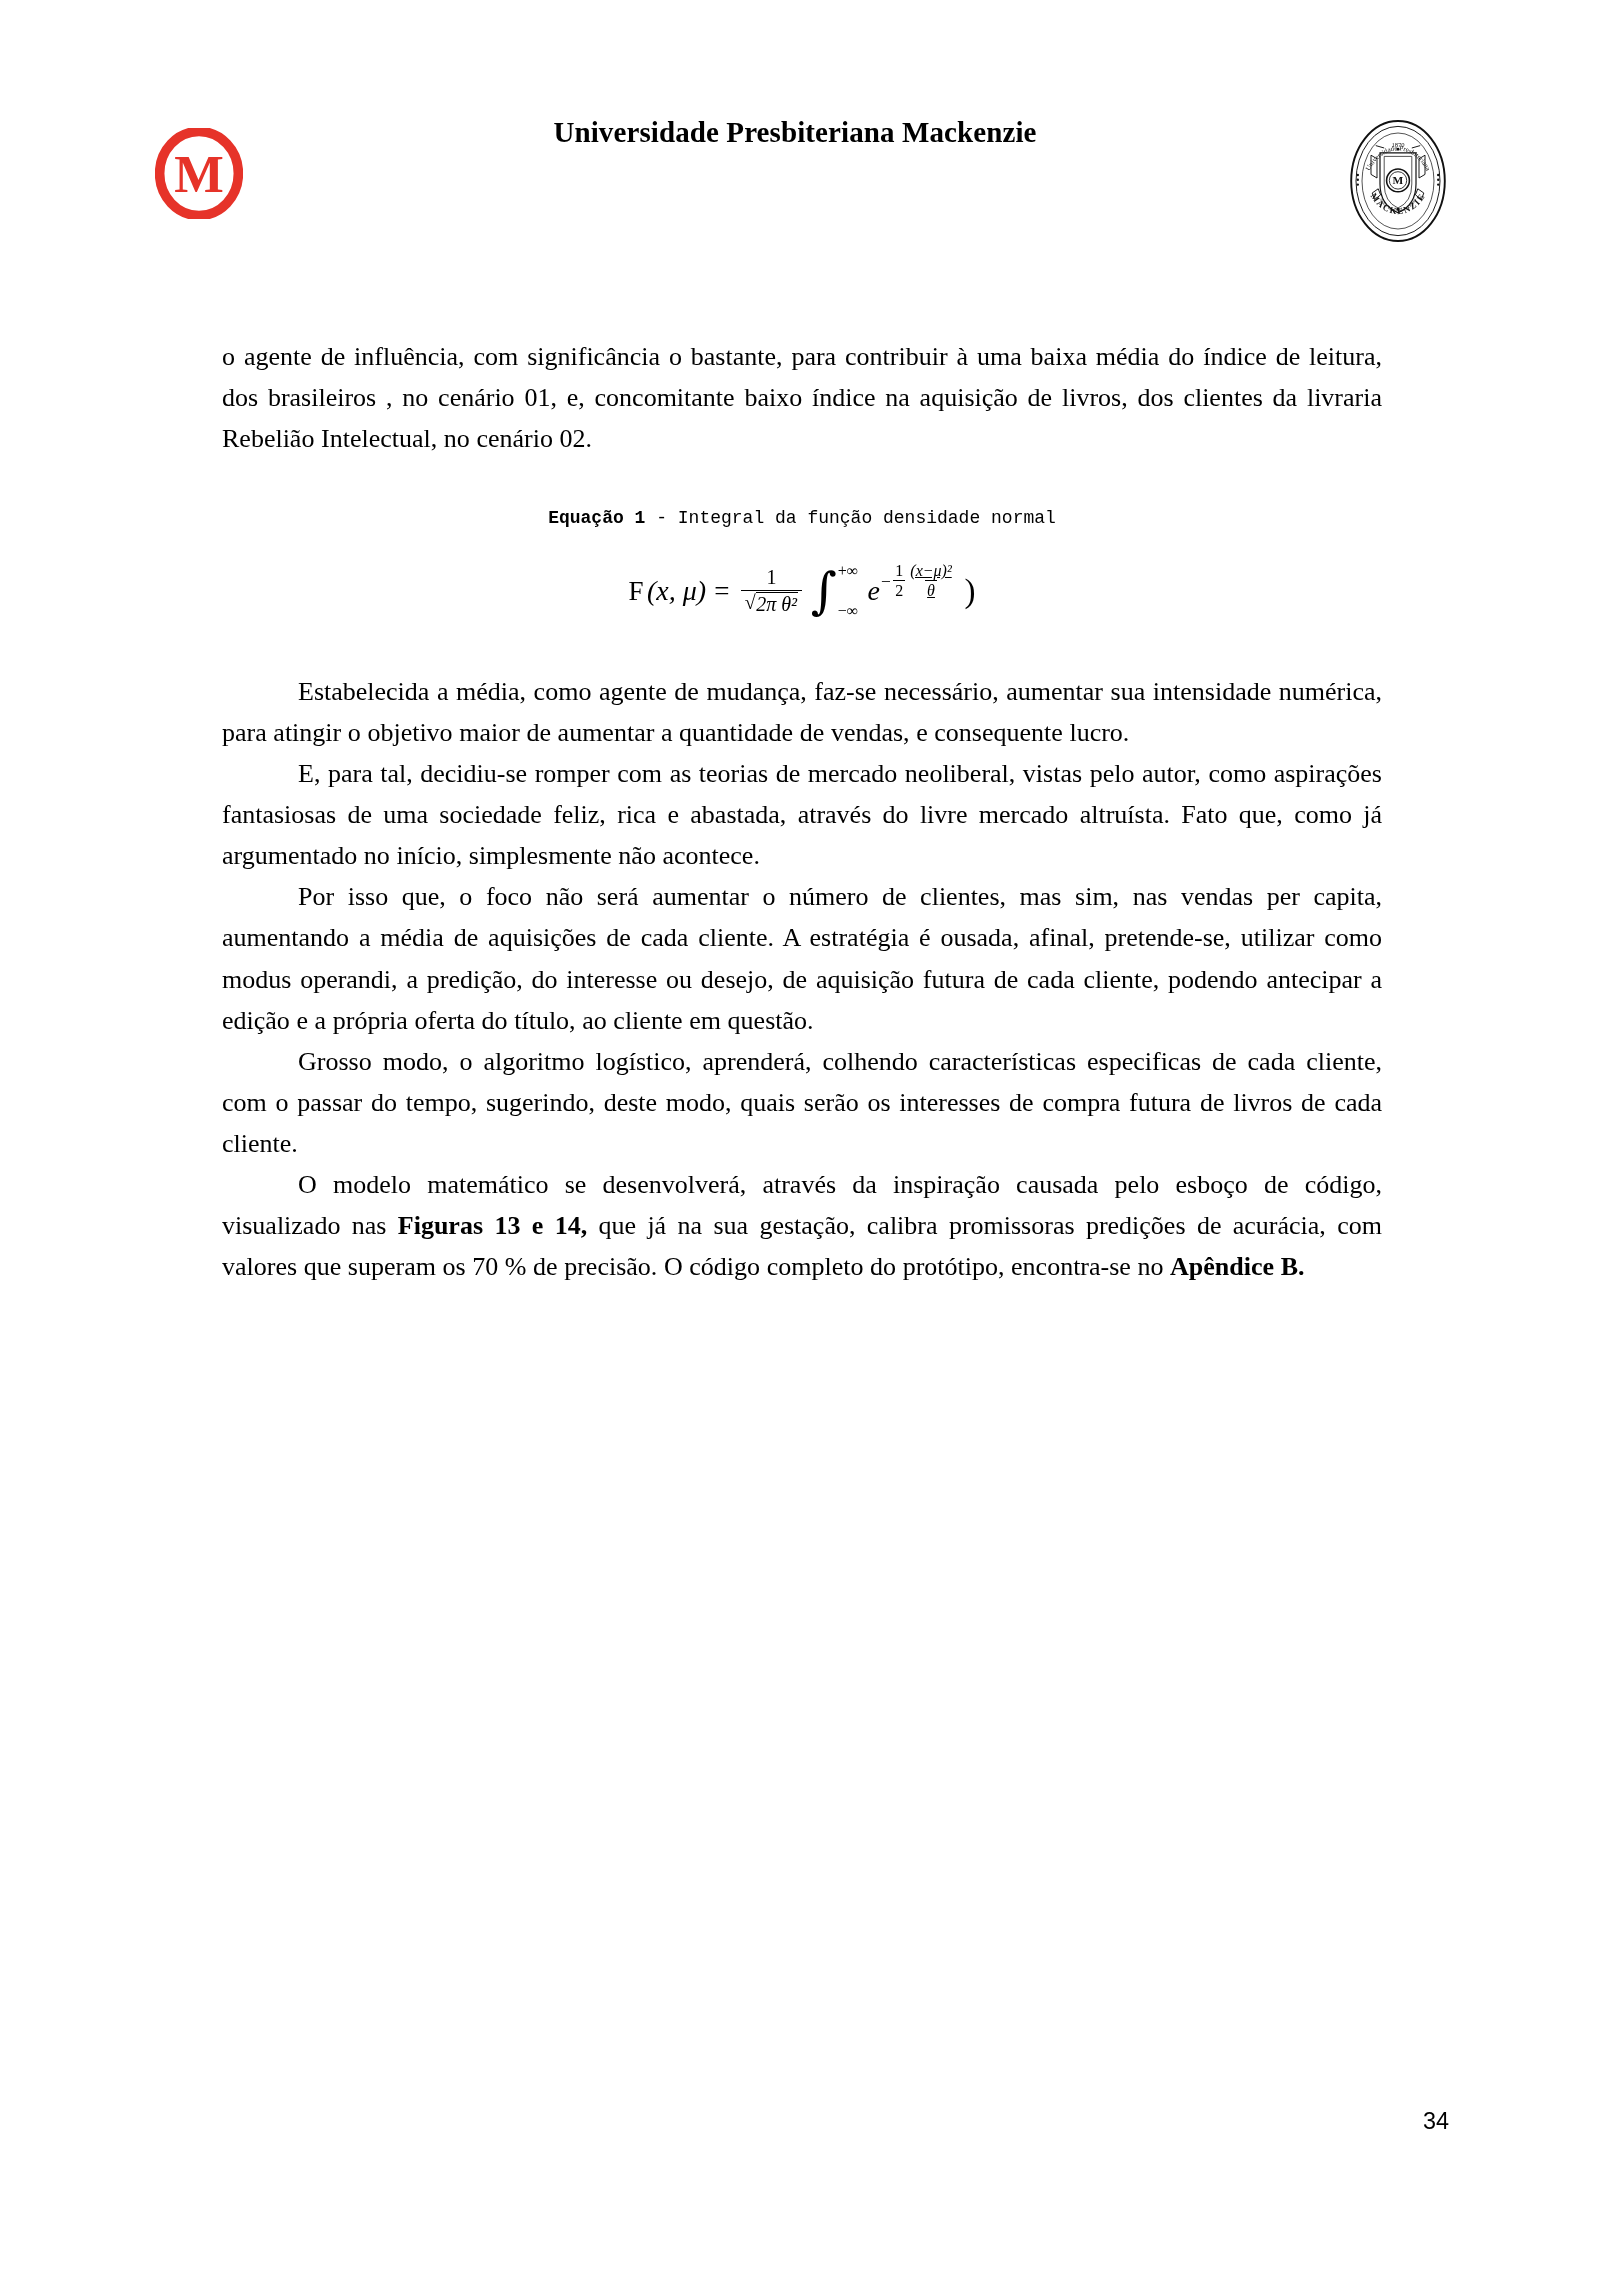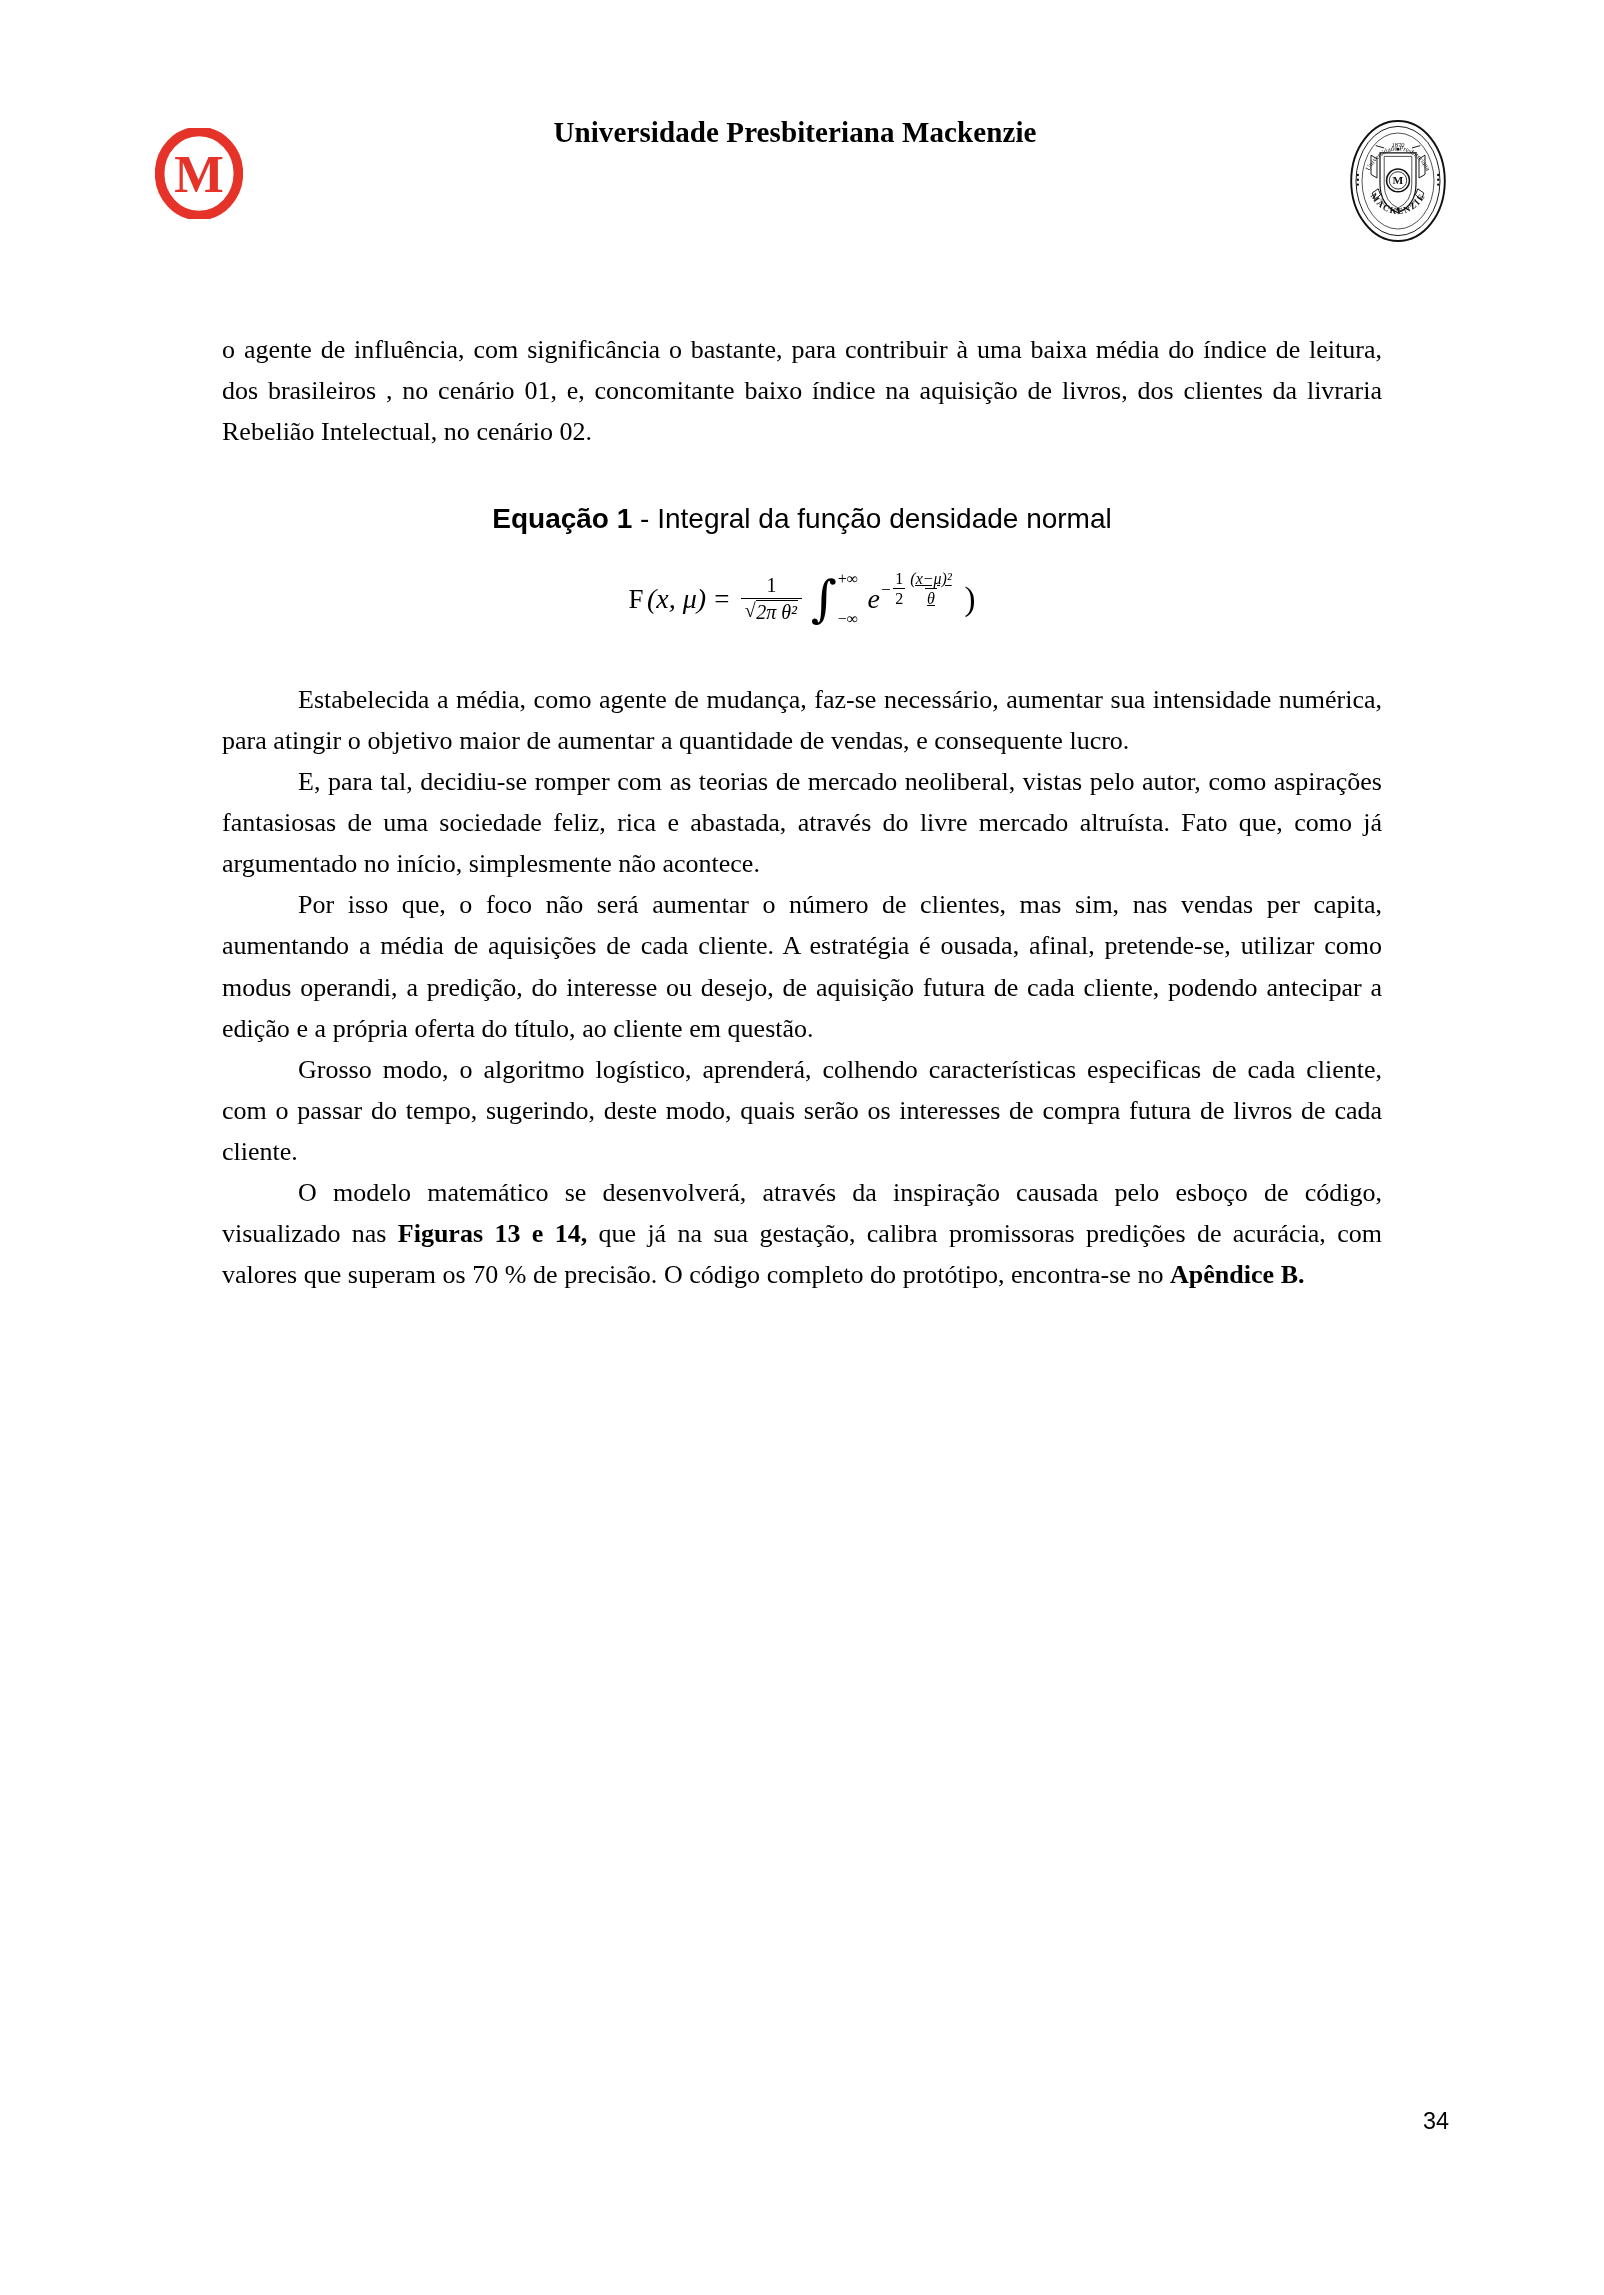--- a/index.html
+++ b/index.html
@@ -53,44 +53,44 @@
     width: 102px;
     height: 126px;
     flex: 0 0 auto;
     margin-top: 1.2px;
   }
 
   
   .body-block {
     position: absolute;
     left: 222px;
-    top: 329px;
+    top: 336px;
     width: 1160px;
   }
   p.para {
     margin: 0;
     font-size: 26px;
     line-height: 1.58;
     text-align: justify;
     text-justify: inter-word;
     font-family: "Liberation Serif", "DejaVu Serif", serif;
     word-spacing: 0.1px;
   }
   p.indent {
     text-indent: 76px;
   }
   .b { font-weight: bold; }
 
   
   .eq-caption {
     text-align: center;
-    font-size: 28px;
+    font-size: 18px;
     line-height: 1.5;
     margin: 0;
-    font-family: Liberation Sans, sans-serif;
+    font-family: Liberation Mono, monospace;
   }
   .eq-caption .b { font-weight: bold; }
 
   
   .equation-row {
     display: flex;
     align-items: center;
     justify-content: center;
     font-size: 26px;
     font-family: "Liberation Serif", "DejaVu Serif", serif;

